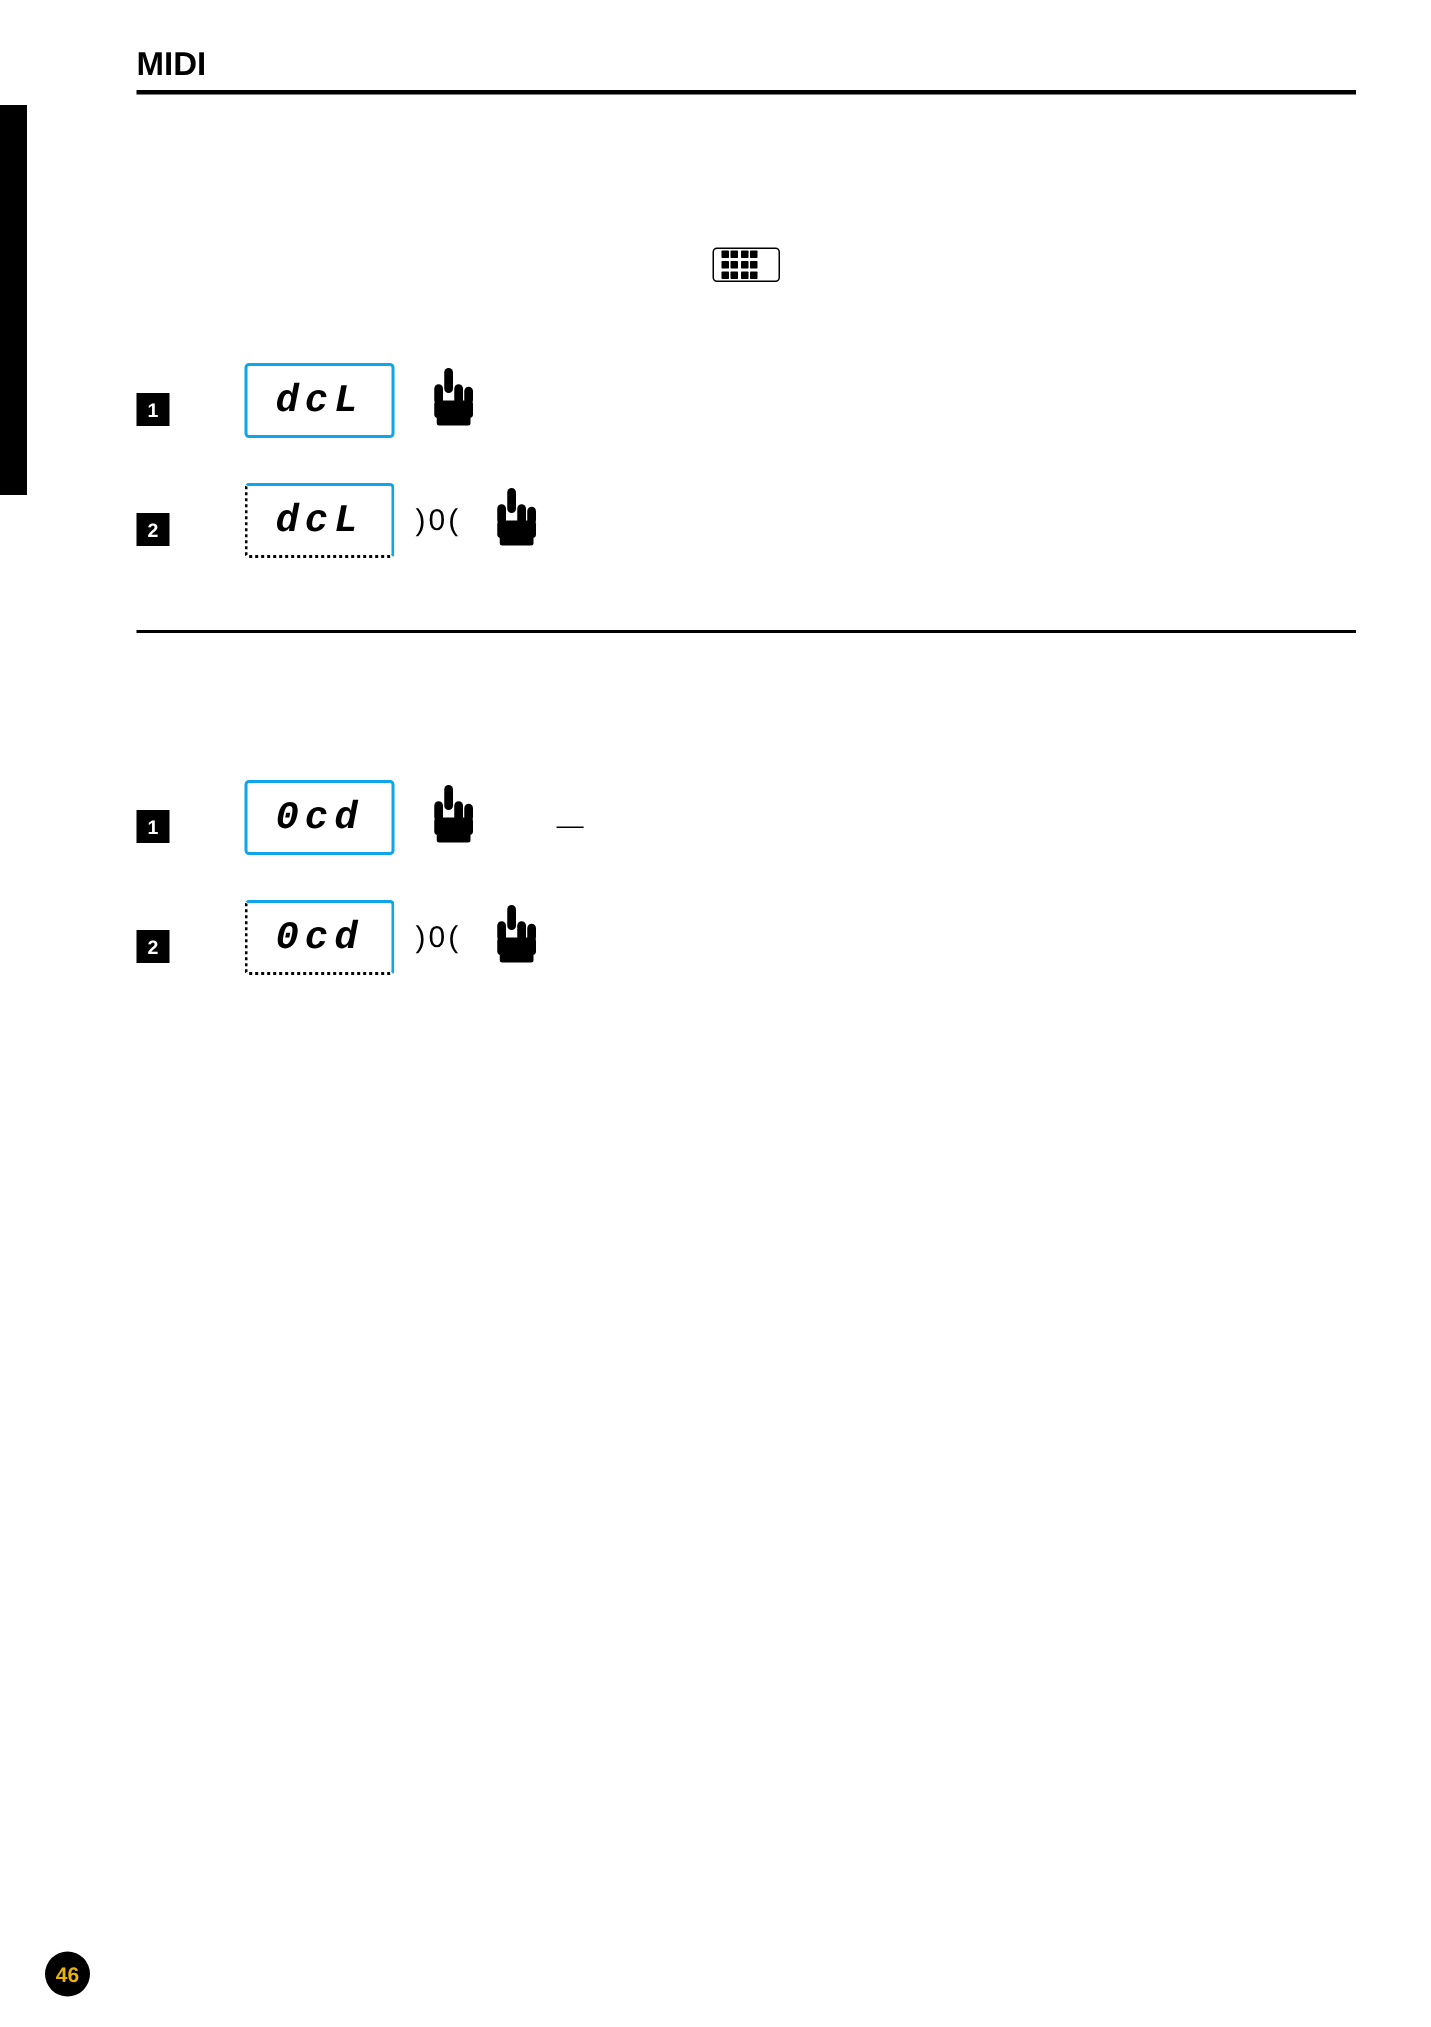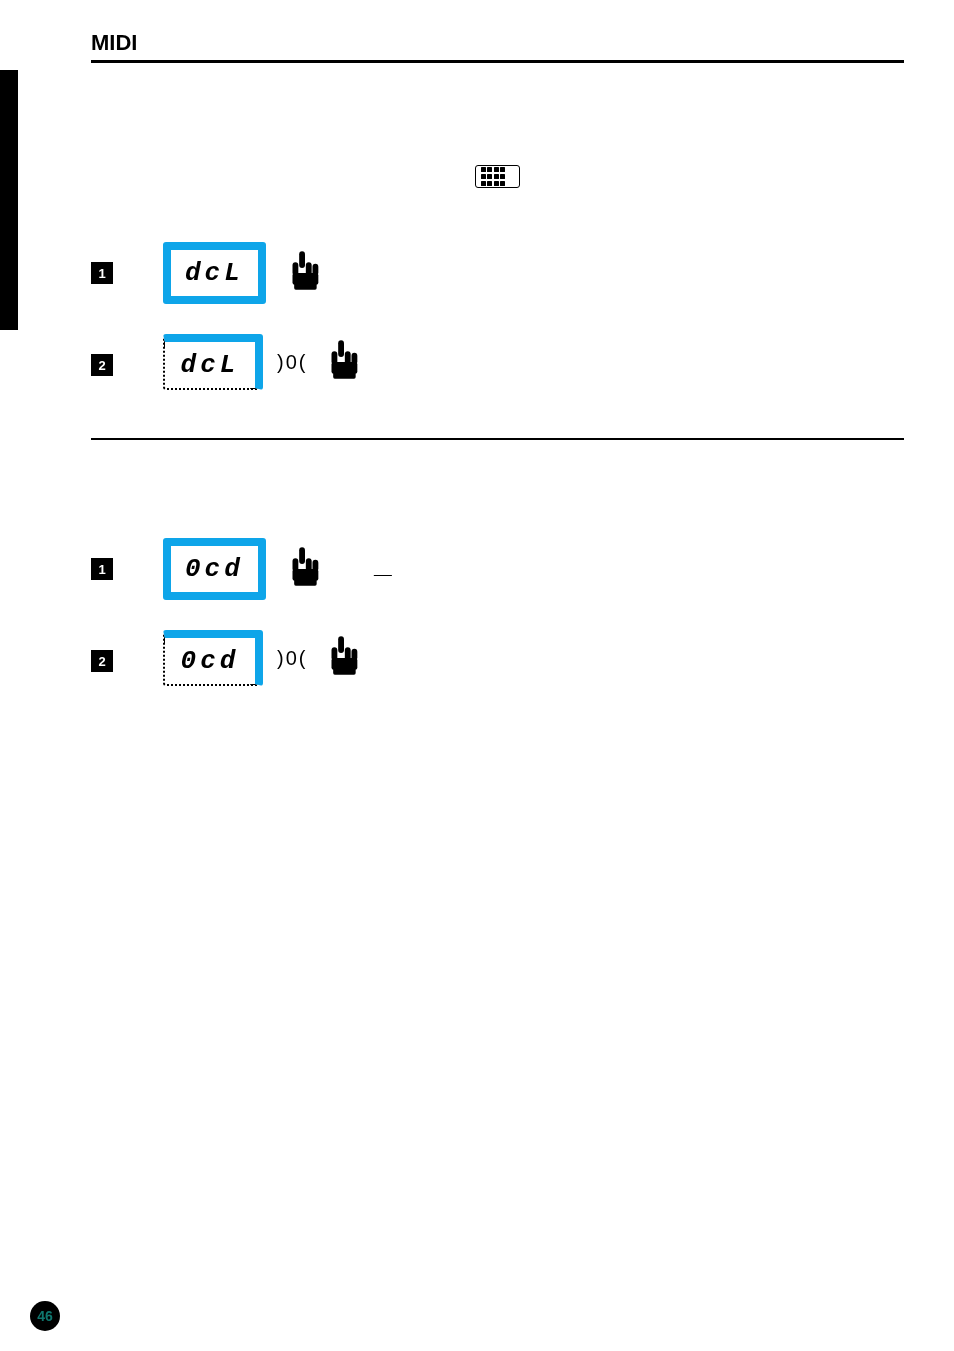--- a/index.html
+++ b/index.html
@@ -83,21 +83,21 @@
 
     
     .display-row {
       display: flex;
       align-items: center;
       gap: 14px;
       margin: 8px 0 18px 40px;
     }
 
     .lcd-display {
-      border: 8px solid #0ea5e9;
+      border: 2px solid #0ea5e9;
       border-radius: 3px;
       padding: 8px 14px;
       font-family: 'Courier New', monospace;
       font-size: 26px;
       font-weight: bold;
       letter-spacing: 4px;
       min-width: 100px;
       text-align: center;
       position: relative;
       background: #fff;
@@ -115,21 +115,21 @@
       gap: 2px;
       font-size: 22px;
     }
 
     
     .page-number {
       position: absolute;
       bottom: 20px;
       left: 30px;
       background: #000;
-      color: #0f766e;
+      color: #eab308;
       border-radius: 50%;
       width: 30px;
       height: 30px;
       display: flex;
       align-items: center;
       justify-content: center;
       font-weight: bold;
       font-size: 14px;
     }
 

